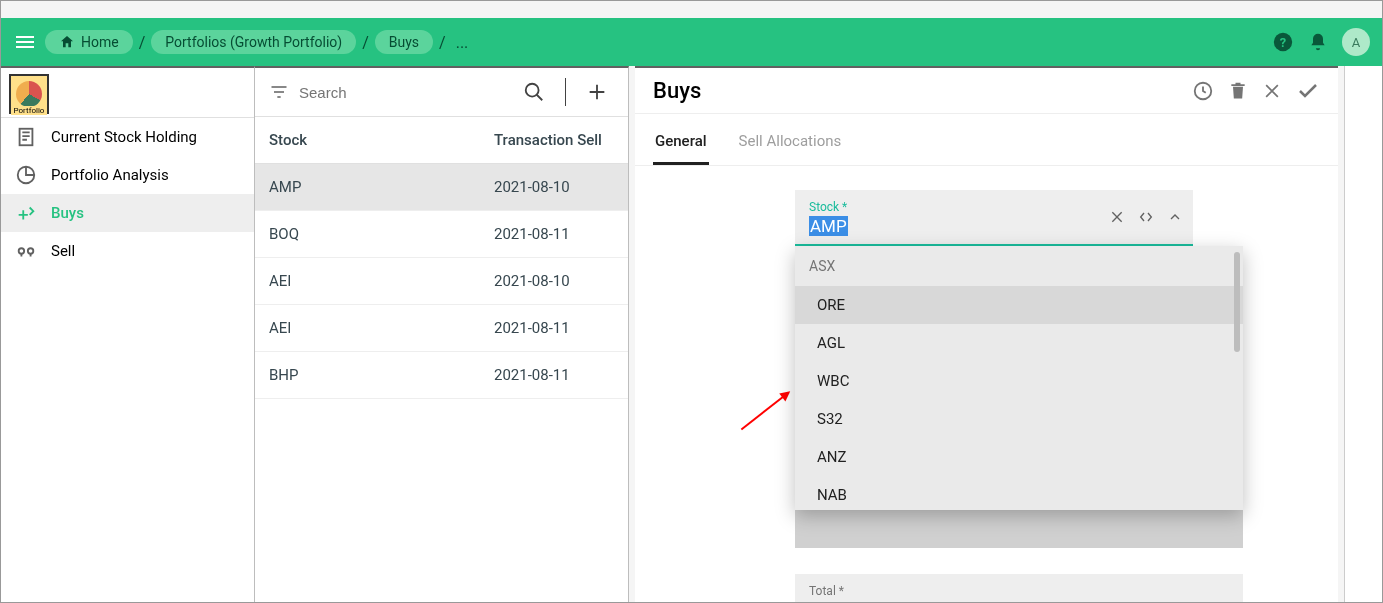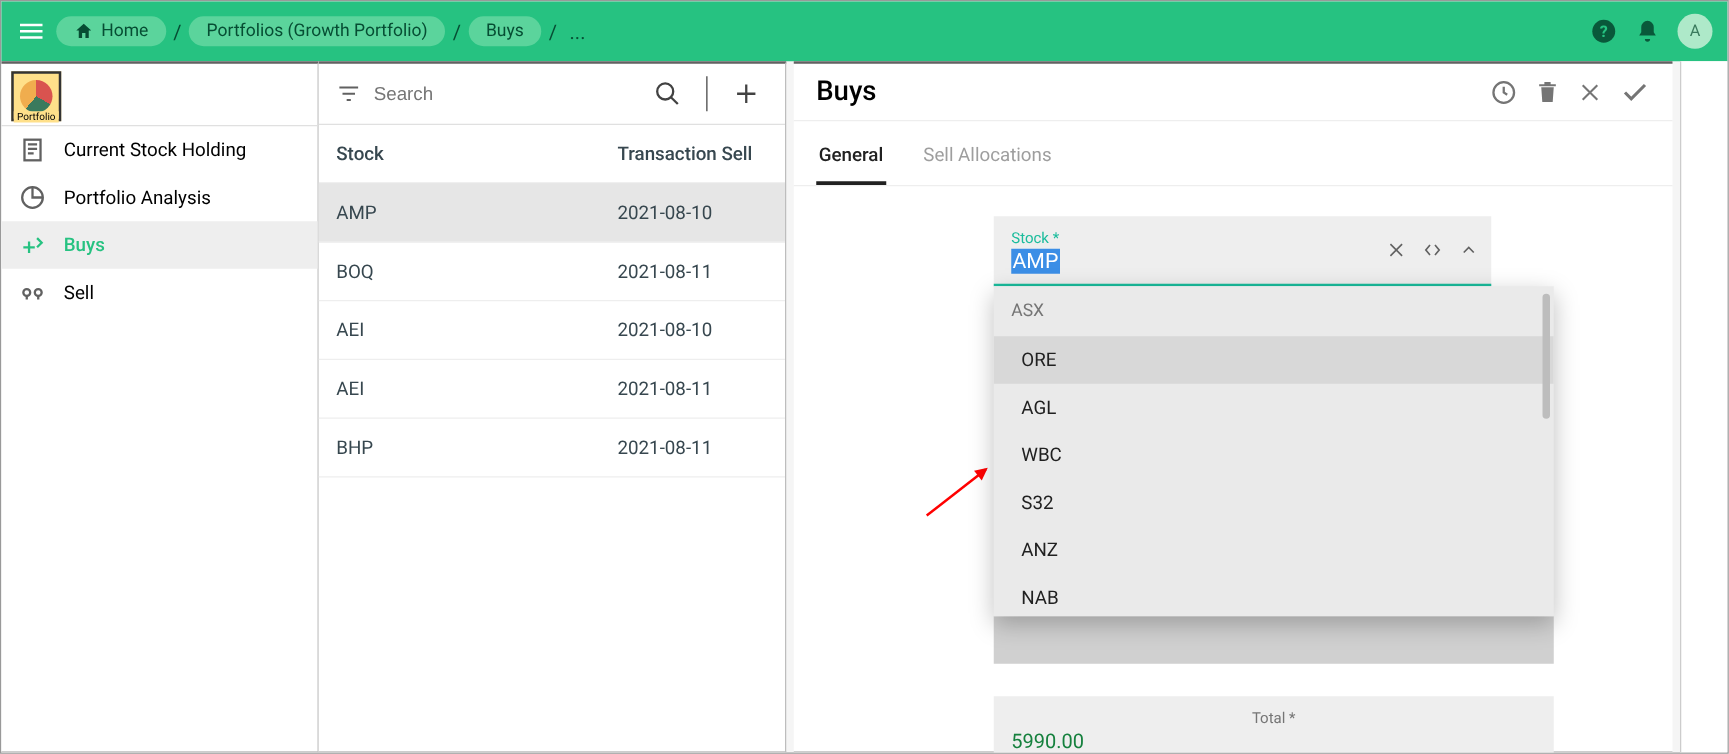--- a/index.html
+++ b/index.html
@@ -12,20 +12,21 @@
       border: 1px solid #999;
     }
     
     .topbar {
       height: 48px;
       background: #26c281;
       display: flex;
       align-items: center;
       padding: 0 12px;
       gap: 8px;
+      margin-top: 17px;
     }
     .hamburger-icon { color: #fff; display: flex; align-items: center; cursor: pointer; }
     .breadcrumb { display: flex; align-items: center; gap: 6px; flex: 1; }
     .bc-pill {
       background: #5bd49c;
       color: #064d33;
       border-radius: 14px;
       padding: 4px 14px;
       font-size: 14px;
       display: flex; align-items: center; gap: 6px;
@@ -115,21 +116,21 @@
       border-left: 10px solid #ff0000;
       border-top: 5px solid transparent;
       border-bottom: 5px solid transparent;
     }
 
     .right-strip { width: 38px; background: #fff; border-left: 1px solid #ccc; margin-left: 6px; }
 
     .lower-fields { position: absolute; top: 320px; left: 0; width: 448px; }
     .gray-bar { height: 38px; background: #d0d0d0; }
     .total-field { margin-top: 26px; background: #eeeeee; border-bottom: 1px solid #9e9e9e; padding: 10px 14px 8px; }
-    .tf-label { font-size: 12px; color: #757575; text-align: center; }
+    .tf-label { font-size: 12px; color: #757575; }
     .tf-value { font-size: 16px; color: #15803d; margin-top: 2px; }
 
     svg { display: block; }
   </style>
 </head>
 <body>
 
 <div class="topbar">
   <div class="hamburger-icon">
     <svg width="24" height="24" viewBox="0 0 24 24" fill="#fff">

